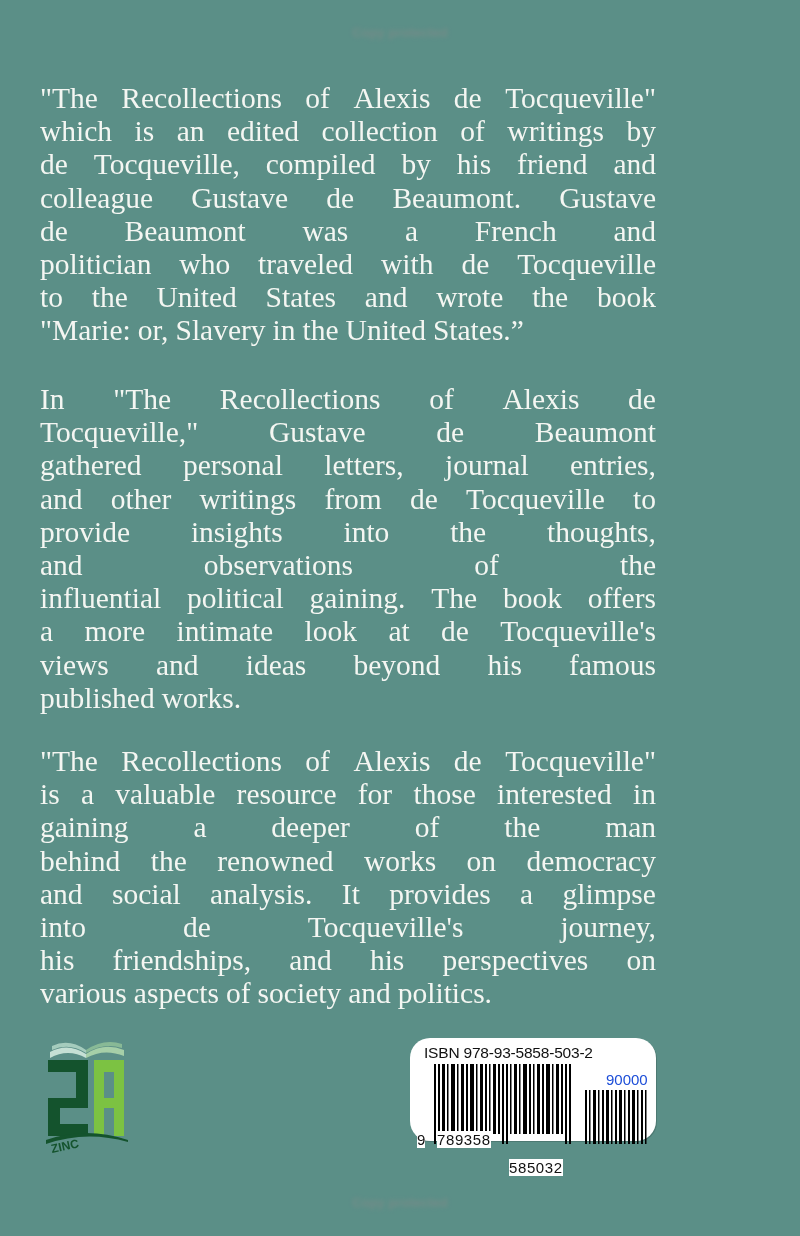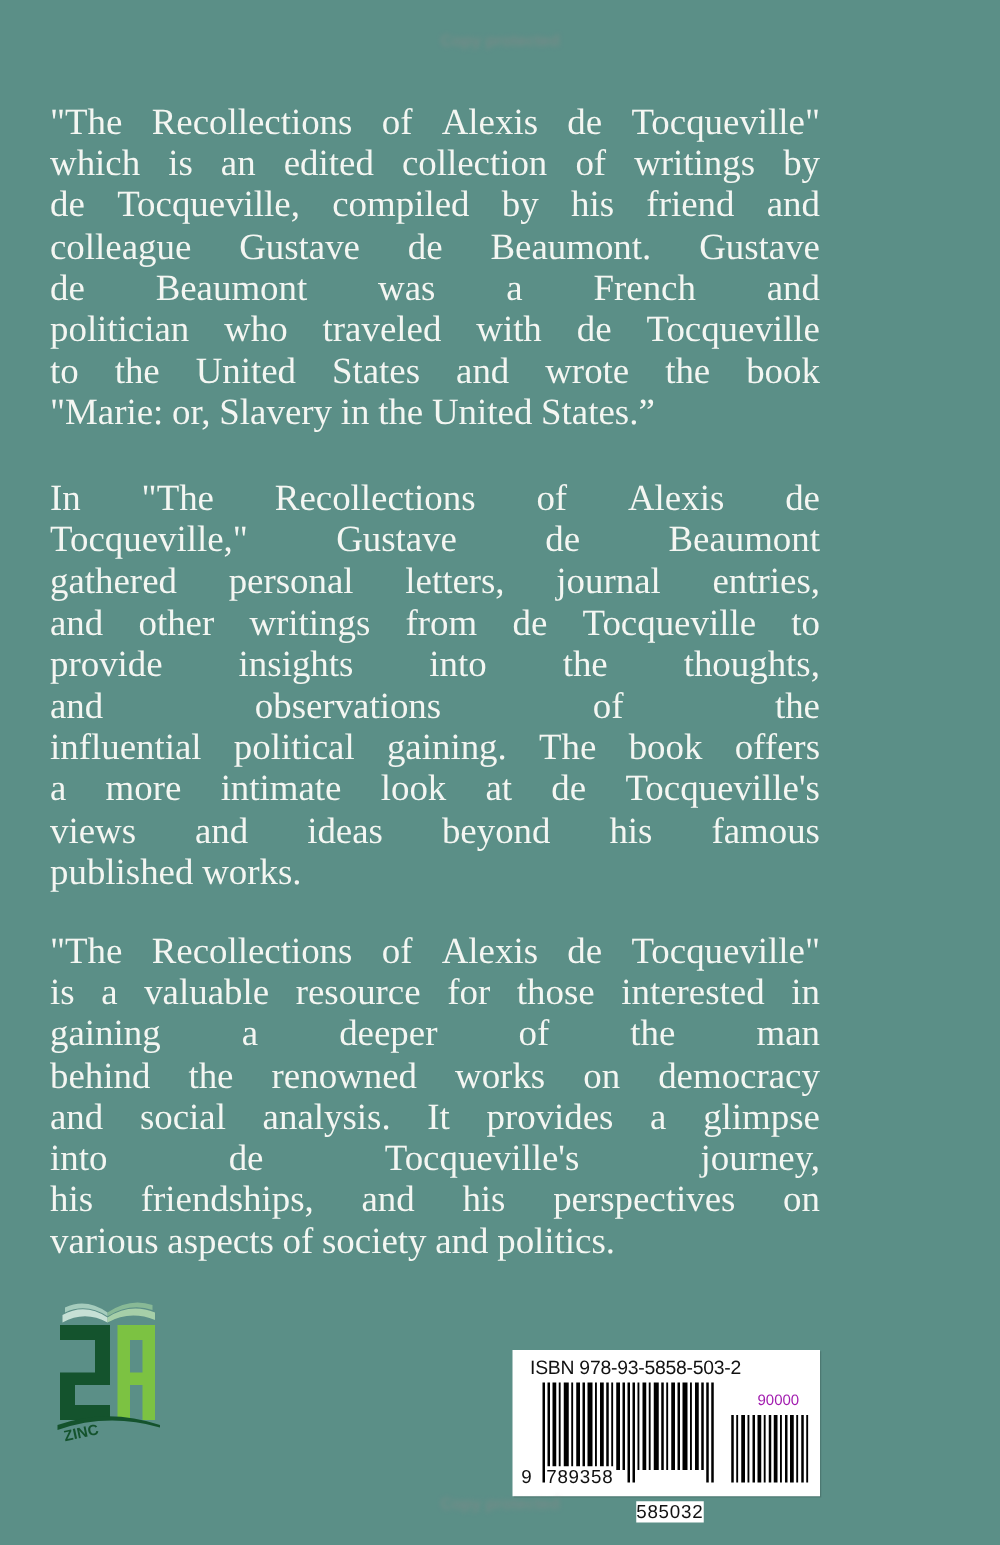--- a/index.html
+++ b/index.html
@@ -32,32 +32,33 @@
     .jl.last { justify-content: flex-start; gap: 7px; }
 
     #p1 { top: 82px; }
     #p2 { top: 383px; }
     #p3 { top: 745px; }
 
     .logo {
       position: absolute; left: 36px; top: 1036px; width: 104px; height: 118px;
     }
     .barcode-box {
-      position: absolute; left: 410px; top: 1080px; width: 246px; height: 117px;
+      position: absolute; left: 410px; top: 1038px; width: 246px; height: 103px;
       background: #ffffff;
       box-shadow: 1px 1px 0 rgba(0,0,0,0.15);
+      border-radius: 20px;
     }
     .isbn-label {
       position: absolute; left: 14px; top: 6px;
       font-family: "Liberation Sans", sans-serif; font-size: 15.5px; color: #111;
       letter-spacing: -0.2px;
     }
     .addon-label {
       position: absolute; left: 196px; top: 33px;
-      font-family: "Liberation Sans", sans-serif; font-size: 12px; color: #a21caf;
+      font-family: "Liberation Sans", sans-serif; font-size: 15px; color: #1d4ed8;
     }
     .barcode-svg { position: absolute; left: 0; top: 0; }
     .digit-lead, .digit-left, .digit-right {
       position: absolute; top: 93px;
       font-family: "Liberation Sans", sans-serif; font-size: 15px; color: #111;
       background: #fff; line-height: 17px;
     }
     .digit-lead { left: 7px; }
     .digit-left { left: 27px; letter-spacing: 0.6px; }
     .digit-right { left: 99px; letter-spacing: 0.6px; margin-top: 28px; }

